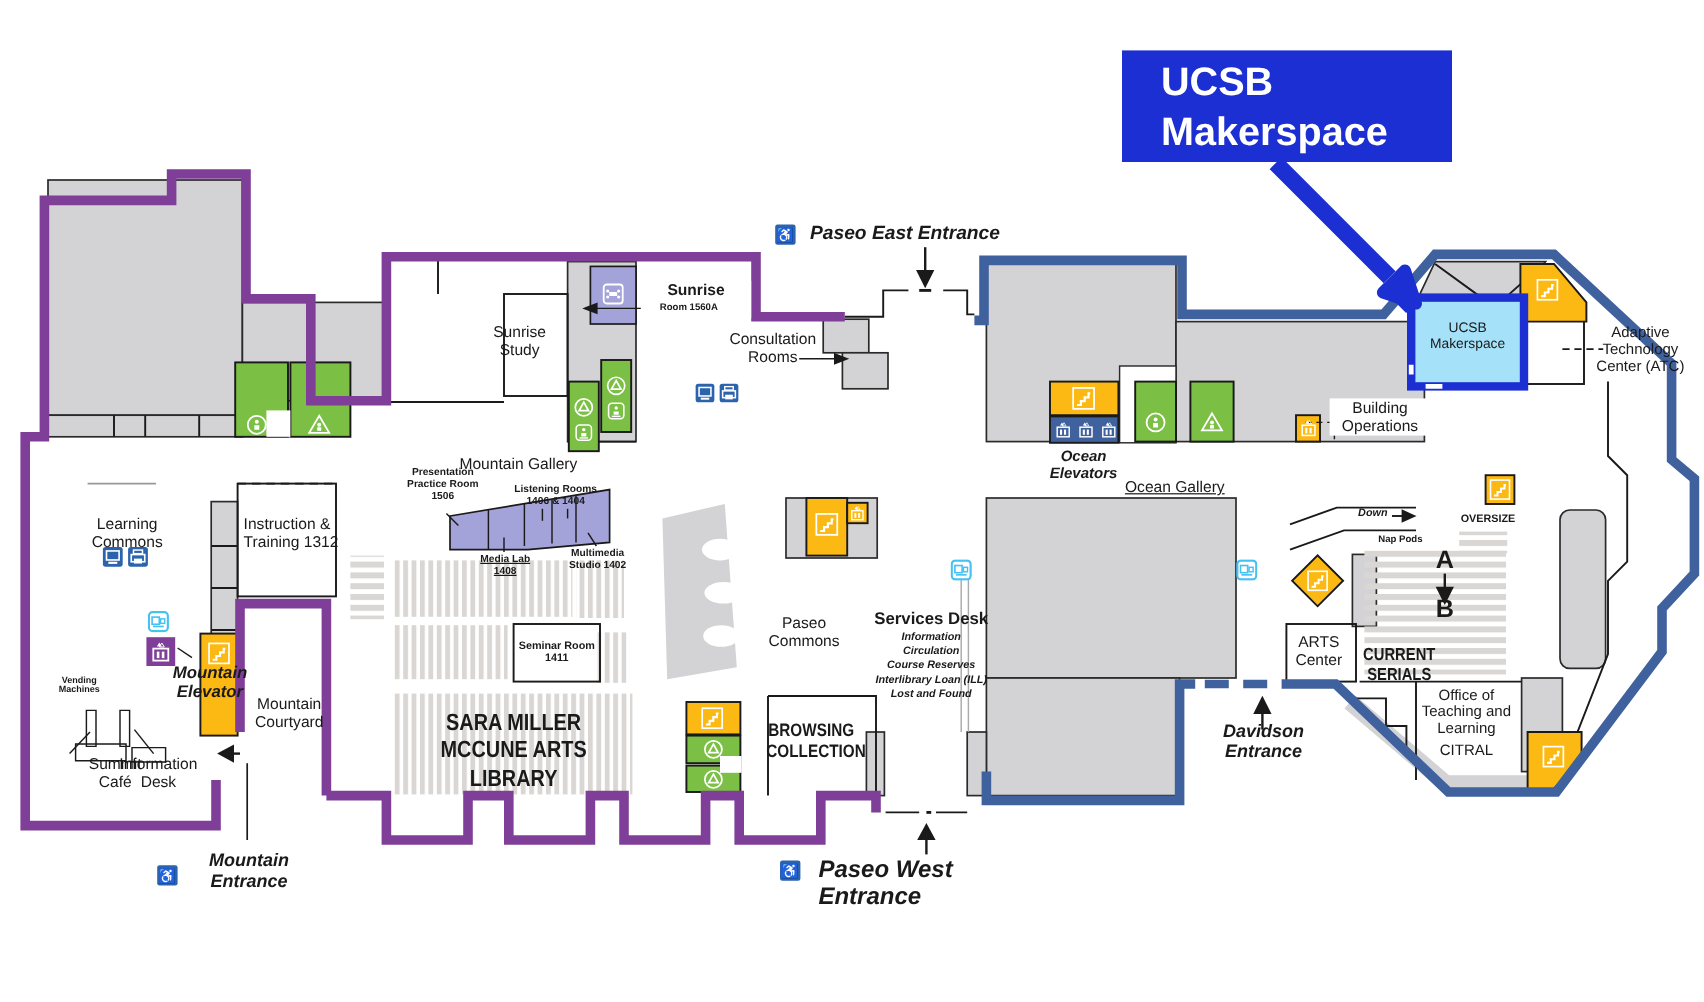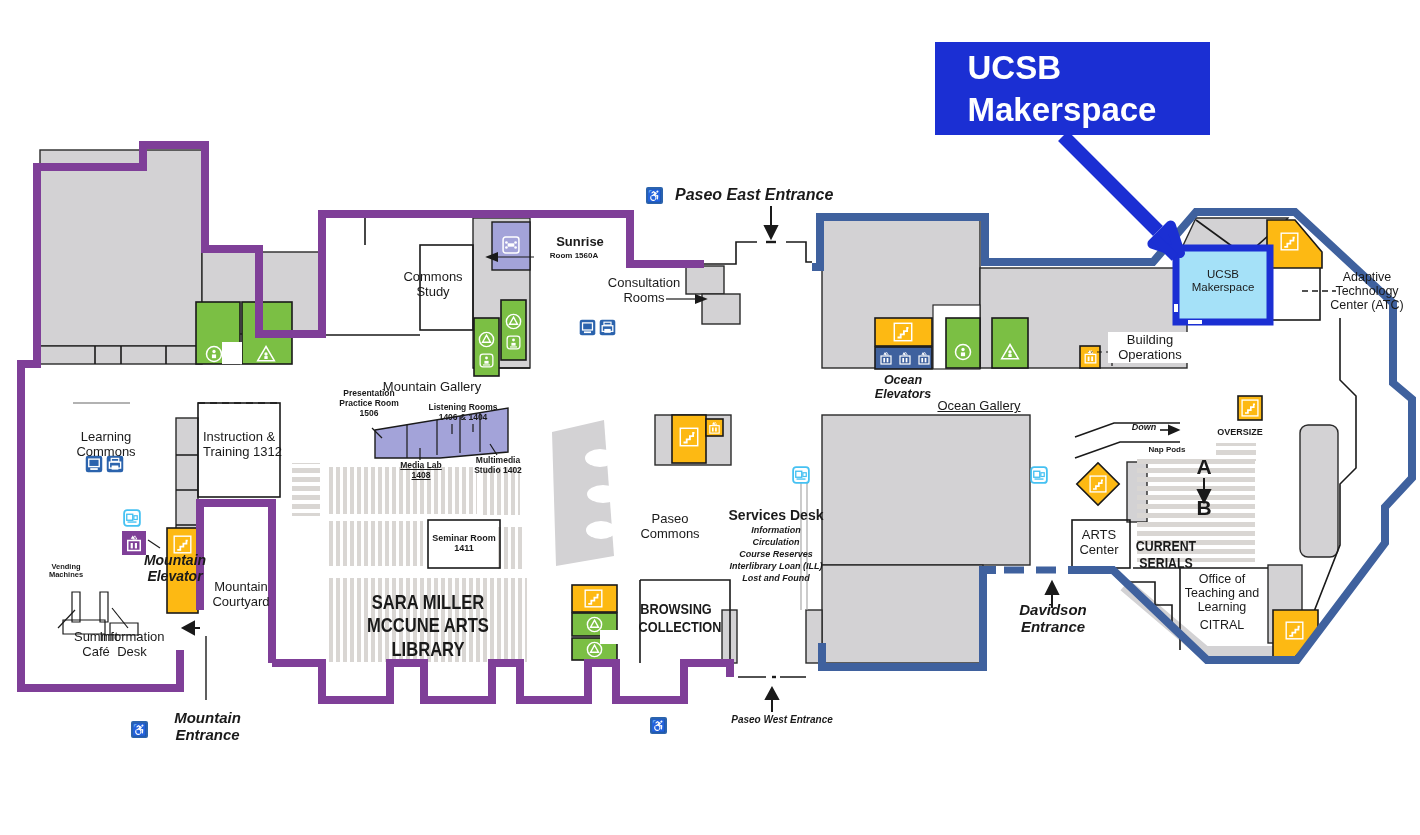--- a/index.html
+++ b/index.html
@@ -279,27 +279,27 @@
 
 <div class="callout" style="left:935px;top:42px;width:275px;height:93px;">
   <span style="width:210px;">UCSB Makerspace</span>
 </div>
 
 <div class="wc" style="left:646px;top:187px;">♿</div>
 <div class="wc" style="left:131px;top:721px;">♿</div>
 <div class="wc" style="left:650px;top:717px;">♿</div>
 
 <div class="lbl bi" style="left:675px;top:186px;width:210px;font-size:16px;text-align:left;">Paseo East Entrance</div>
-<div class="lbl bi" style="left:682px;top:714px;width:200px;font-size:10px;text-align:center;">Paseo West Entrance</div>
+<div class="lbl bi" style="left:682px;top:714px;width:200px;font-size:20px;text-align:left;">Paseo West Entrance</div>
 <div class="lbl bi" style="left:160px;top:710px;width:95px;font-size:15px;">Mountain Entrance</div>
 <div class="lbl bi" style="left:1005px;top:602px;width:96px;font-size:15px;">Davidson Entrance</div>
 
 <div class="lbl b chip" style="left:534px;top:234px;width:86px;font-size:13px;">Sunrise Room</div>
 <div class="lbl b chip" style="left:540px;top:251px;width:62px;font-size:8px;">Room 1560A</div>
-<div class="lbl" style="left:402px;top:270px;width:62px;">Commons Study</div>
+<div class="lbl" style="left:402px;top:270px;width:62px;">Sunrise Study</div>
 <div class="lbl" style="left:598px;top:276px;width:92px;">Consultation Rooms</div>
 <div class="lbl" style="left:382px;top:380px;width:100px;">Mountain Gallery</div>
 <div class="lbl" style="left:62px;top:430px;width:88px;">Learning Commons</div>
 <div class="lbl left" style="left:203px;top:430px;width:86px;">Instruction &amp; Training 1312</div>
 <div class="lbl sm" style="left:330px;top:389px;width:78px;">Presentation Practice Room 1506</div>
 <div class="lbl sm" style="left:424px;top:403px;width:78px;">Listening Rooms 1406 &amp; 1404</div>
 <div class="lbl sm" style="left:394px;top:461px;width:54px;text-decoration:underline;">Media Lab 1408</div>
 <div class="lbl sm" style="left:470px;top:456px;width:56px;">Multimedia Studio 1402</div>
 <div class="lbl sm" style="left:430px;top:533px;width:68px;font-size:9px;">Seminar Room 1411</div>
 <div class="lbl cond" style="left:330px;top:591px;width:196px;font-size:19.5px;line-height:1.2;">SARA MILLER MCCUNE ARTS LIBRARY</div>

